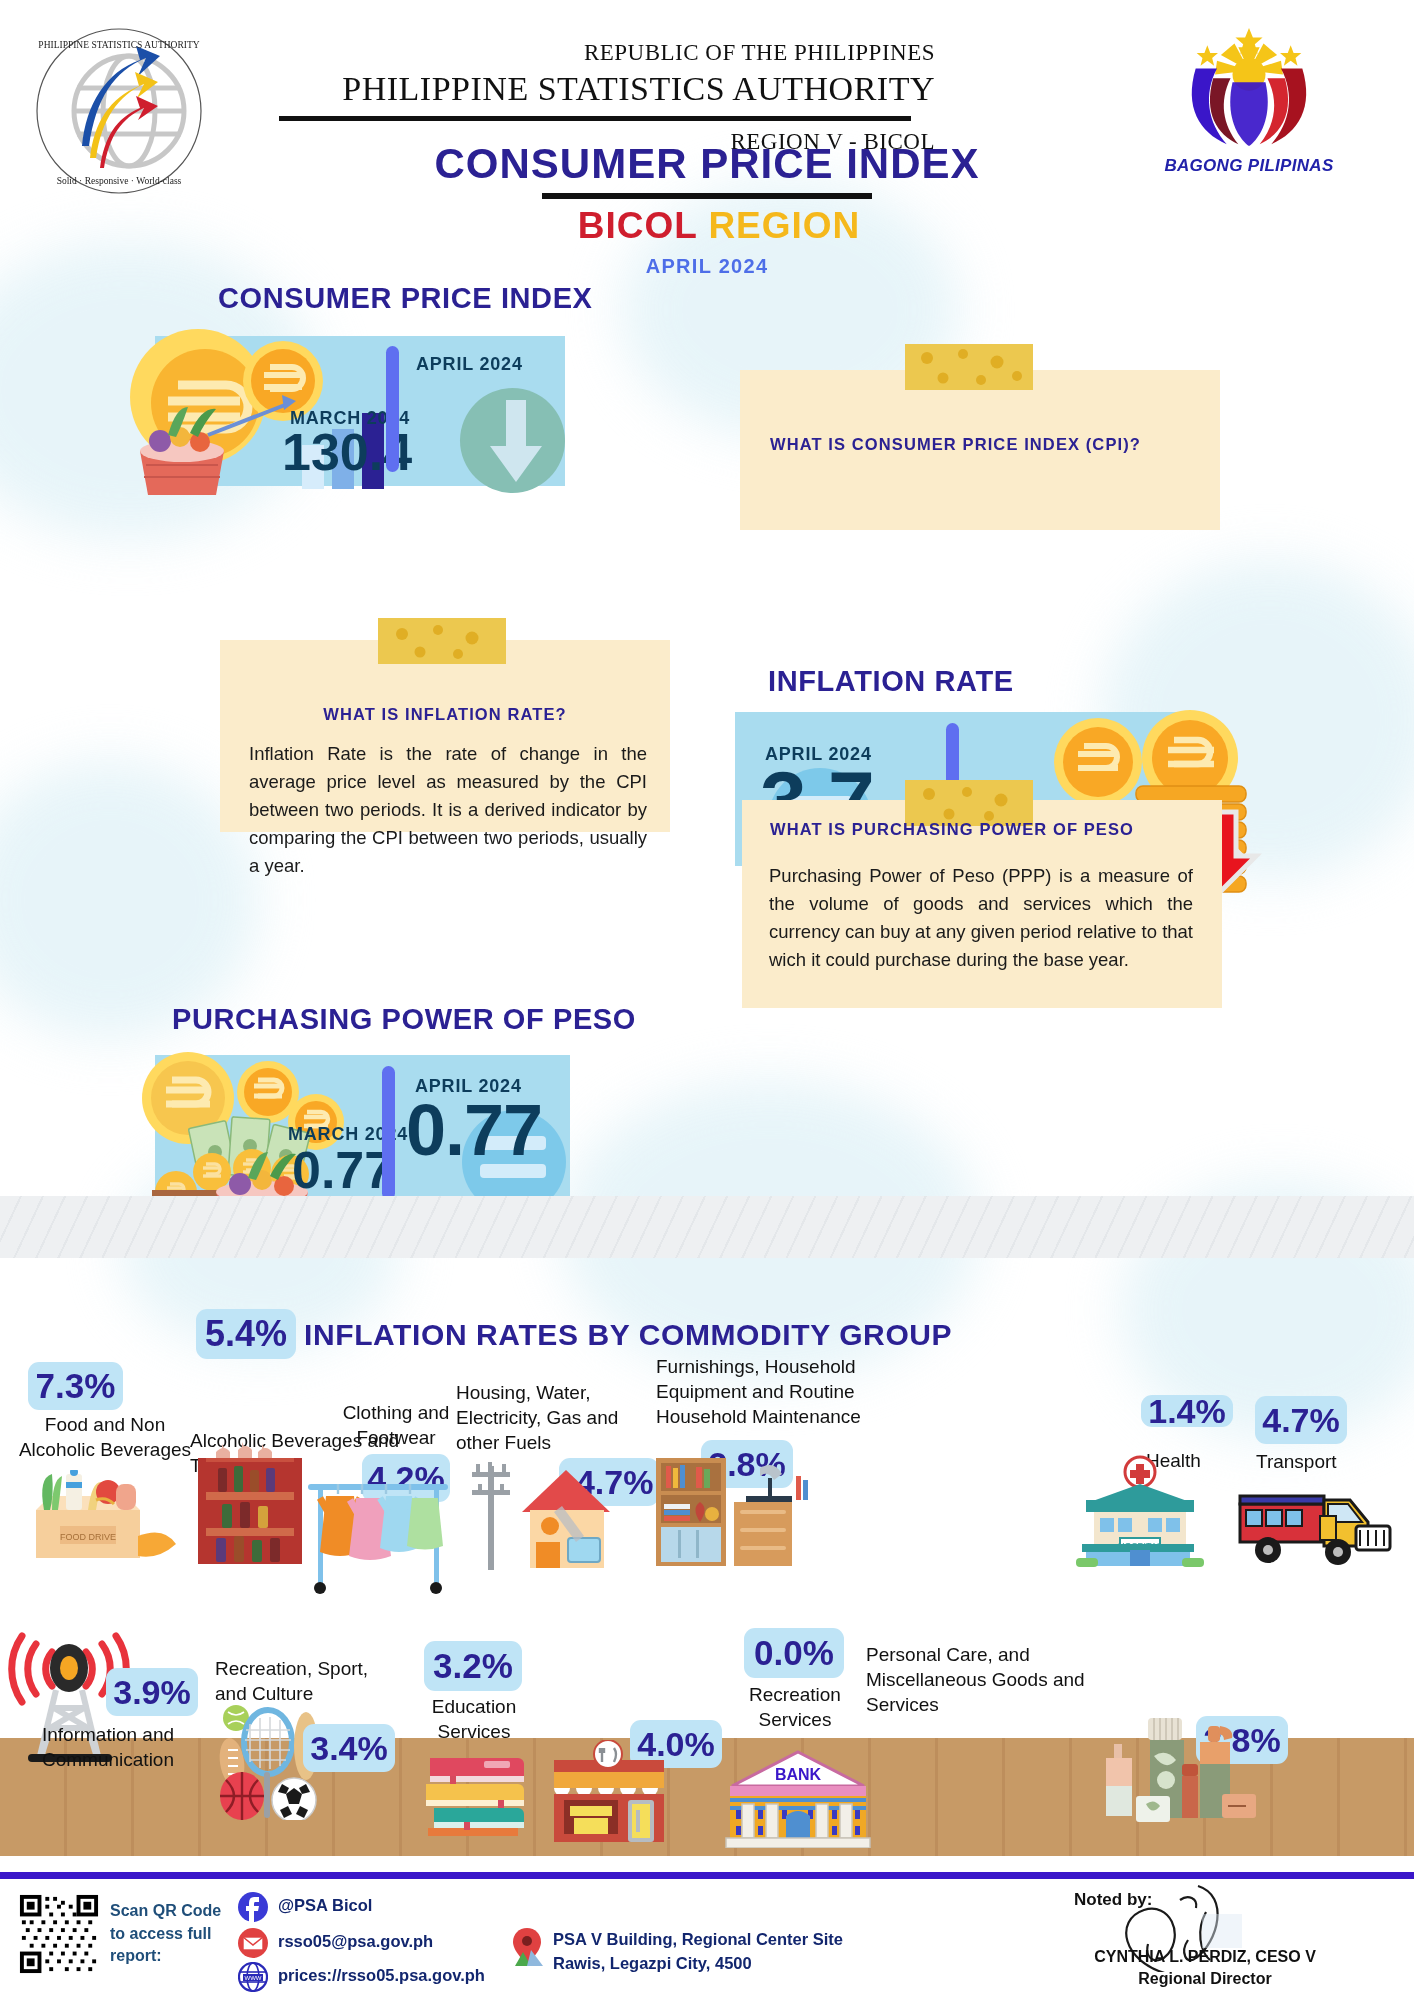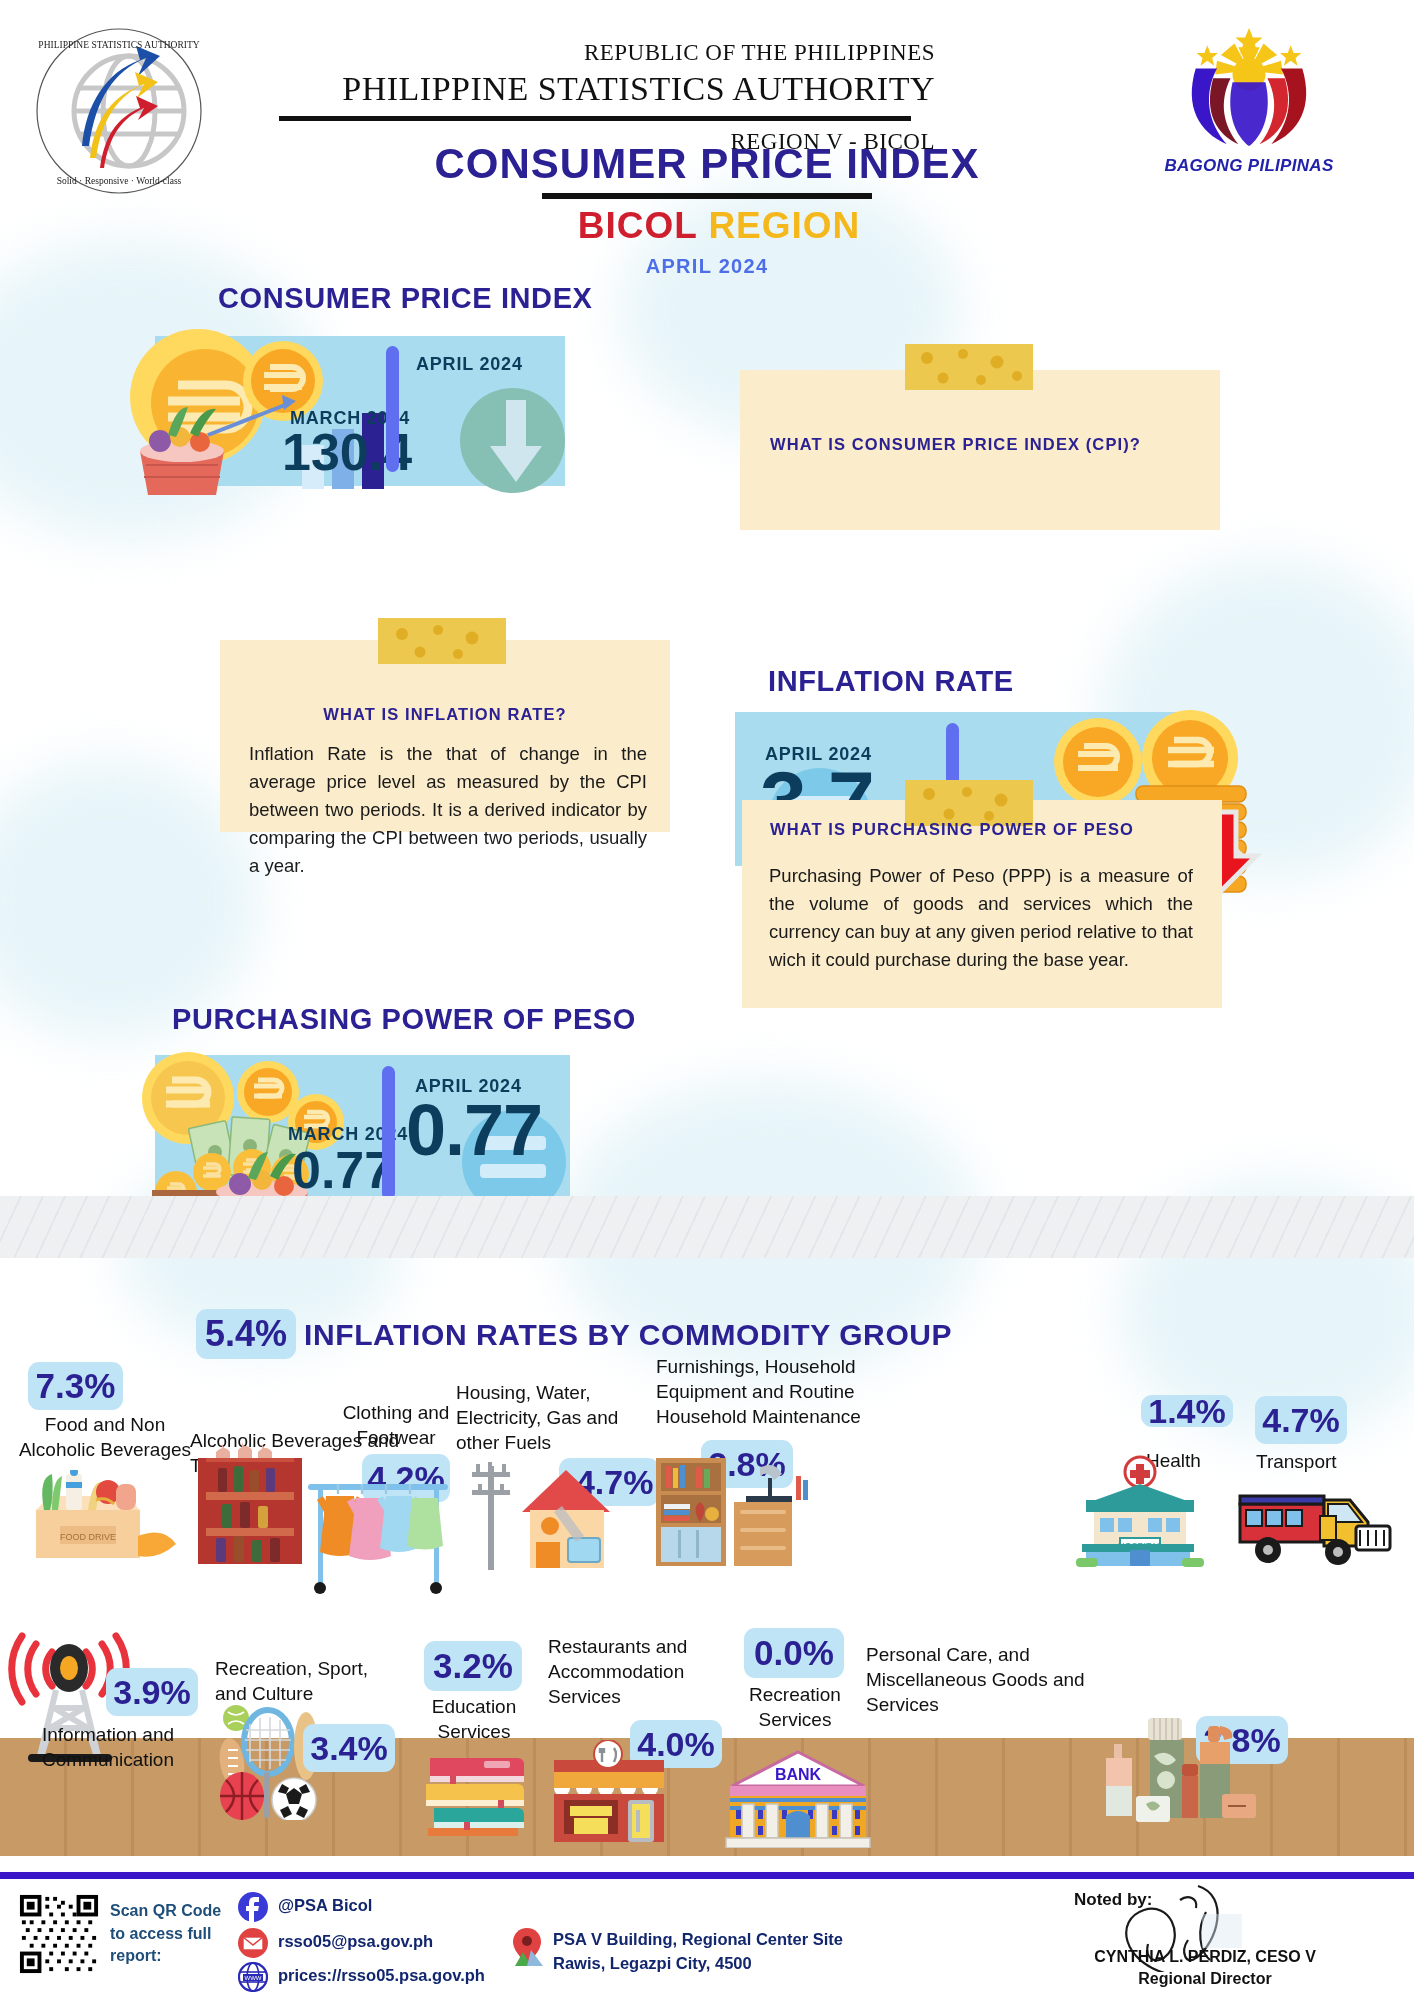--- a/index.html
+++ b/index.html
@@ -262,21 +262,21 @@
     <svg width="128" height="46">
         <rect width="128" height="46" fill="#ecc84f"></rect>
       <circle cx="24" cy="16" r="6" fill="#e0ae24"></circle>
         <circle cx="60" cy="12" r="5" fill="#e0ae24"></circle>
       <circle cx="94" cy="20" r="6.5" fill="#e0ae24"></circle>
         <circle cx="42" cy="34" r="5.5" fill="#e0ae24"></circle>
       <circle cx="80" cy="36" r="5" fill="#e0ae24"></circle>
     </svg>
   </div>
   <div class="note-title" style="position:absolute;left:220px;top:705px;width:450px;text-align:center;">WHAT IS INFLATION RATE?</div>
-  <div class="note-body" style="position:absolute;left:249px;top:740px;width:398px;">Inflation Rate is the that of change in the average price level as measured by the CPI between two periods. It is a derived indicator by comparing the CPI between two periods, usually a year.</div>
+  <div class="note-body" style="position:absolute;left:249px;top:740px;width:398px;">Inflation Rate is the rate of change in the average price level as measured by the CPI between two periods. It is a derived indicator by comparing the CPI between two periods, usually a year.</div>
 
   <div class="sec-head" style="left:172px; top:1003px;">PURCHASING POWER OF PESO</div>
 
   <div class="stat-panel" style="left:155px; top:1055px; width:415px; height:154px;"></div>
   <svg style="position:absolute;left:120px;top:1040px;" width="300" height="180">
     <circle cx="68" cy="58" r="46" fill="#ffd95e"></circle>
       <circle cx="68" cy="58" r="37" fill="#f7c64e"></circle>
     <g stroke="#fdeab0" stroke-width="7" fill="none">
         <path d="M52 40 h24 a12 12 0 0 1 0 24 h-24"></path>
         <path d="M46 50 h44"></path>
@@ -635,21 +635,20 @@
       <rect x="10" y="74" width="90" height="6" fill="#d9f0ec"></rect>
       <path d="M4 80 h90 v8 h-90z" fill="#e87a3c"></path>
       <g fill="#d64a5e">
           <rect x="26" y="28" width="6" height="8"></rect>
           <rect x="74" y="52" width="6" height="8"></rect>
           <rect x="40" y="74" width="6" height="8"></rect>
         </g>
     </g>
   </svg>
 
-  <div class="cname" style="left:548px;top:1634px;width:170px;">Restaurants and Accommodation Services</div>
   <div class="pct" style="left:630px;top:1720px;width:92px;height:48px;font-size:34px;">4.0%</div>
   <svg style="position:absolute;left:540px;top:1740px;" width="145" height="105">
     <rect x="14" y="20" width="110" height="12" fill="#c94a3c"></rect>
     <circle cx="68" cy="14" r="14" fill="#fff" stroke="#c94a3c" stroke-width="2"></circle>
     <g stroke="#8a8f94" stroke-width="2.4" fill="none">
         <path d="M62 8 v14"></path>
         <path d="M60 8 v5"></path>
         <path d="M64 8 v5"></path>
         <path d="M74 8 q4 6 0 14"></path>
       </g>

